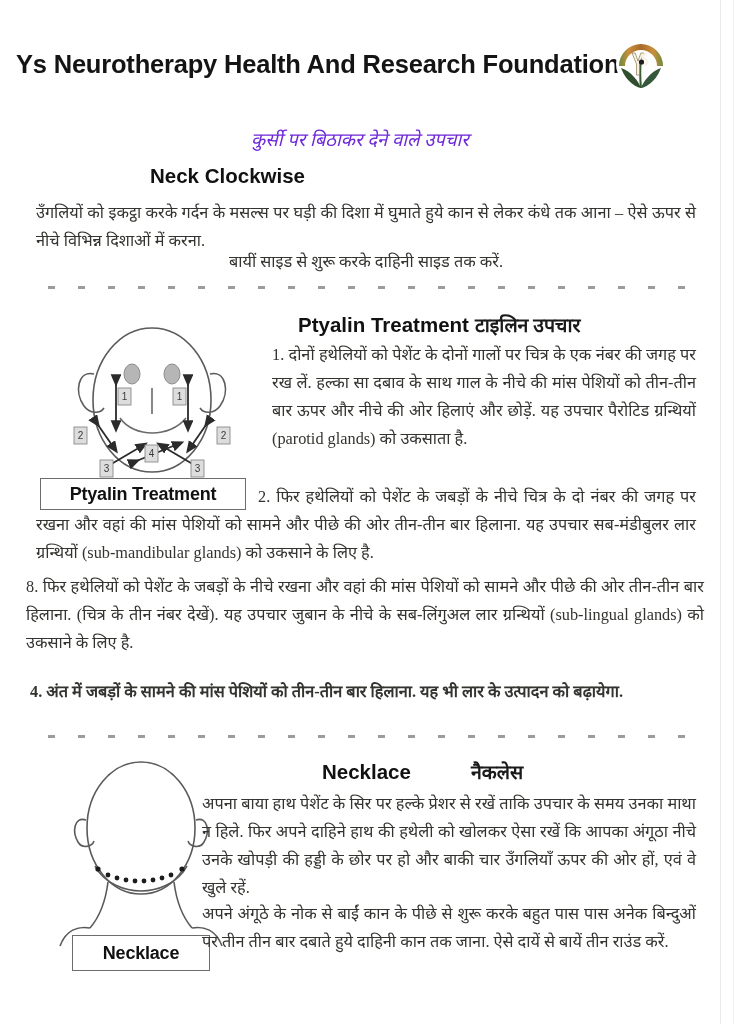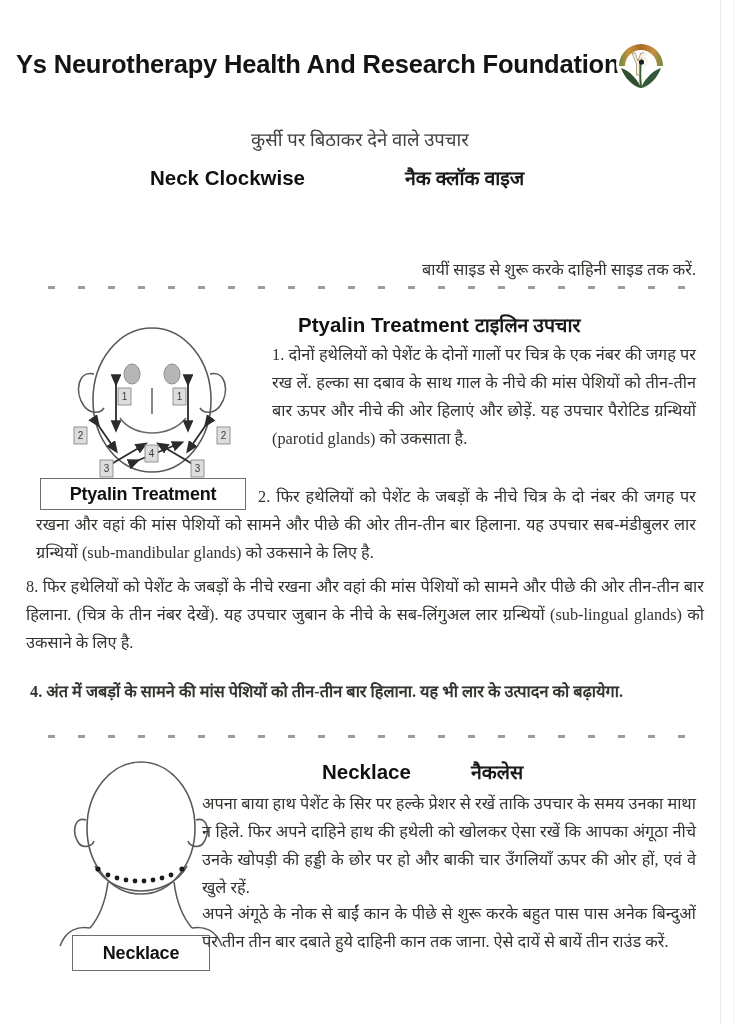--- a/index.html
+++ b/index.html
@@ -51,21 +51,22 @@
     width: 52px;
     height: 52px;
     margin-left: -4px;
     flex: none;
     position: relative;
   }
 
   
   .devanagari {
     font-family: "Liberation Serif", "DejaVu Serif", serif;
-    color: #404040;
+    color: #6d28d9;
+    font-style: italic;
   }
 
   .center-head-hi {
     position: absolute;
     left: 0; right: 34px;
     text-align: center;
     font-size: 18.5px;
     line-height: 1.15;
   }
 
@@ -90,21 +91,21 @@
 
   .body-para {
     position: absolute;
     font-family: "Liberation Serif", "DejaVu Serif", serif;
     font-size: 16.3px;
     line-height: 1.72;
     color: #33332f;
     text-align: justify;
     text-justify: inter-word;
   }
-  .body-para.nojust { text-align: right; margin-top: 8px; }
+  .body-para.nojust { text-align: center; }
 
   
   .divider {
     position: absolute;
     height: 3px;
     background-image: repeating-linear-gradient(
         to right,
         #8a8a8a 0px, #8a8a8a 7px,
         rgba(255,255,255,0) 7px, rgba(255,255,255,0) 30px);
     opacity: .85;
@@ -166,23 +167,23 @@
         <path d="M31 16 C27.5 16 27 20 30 21.5 C33 23 33 26.5 29.5 26.5" stroke="#f6f2e4" stroke-width="2.4" fill="none" stroke-linecap="round"></path>
         <circle cx="26.5" cy="24" r="2.6" fill="#1d1d1d"></circle>
       </svg>
     </div>
   </div>
 
   <div class="center-head-hi devanagari" style="top:130px;">कुर्सी पर बिठाकर देने वाले उपचार</div>
 
   <div class="section-head" style="left:150px; top:164px; width:540px;">
     <span class="en">Neck Clockwise</span>
-    <span class="hi" style="margin-left:100px;">नैक क्लॉक वाइज</span>
-  </div>
-
+  </div>
+
+  <div class="body-para" style="left:36px; top:199px; width:660px;">उँगलियों को इकट्ठा करके गर्दन के मसल्स पर घड़ी की दिशा में घुमाते हुये कान से लेकर कंधे तक आना – ऐसे ऊपर से नीचे विभिन्न दिशाओं में करना.</div>
 
   <div class="body-para nojust" style="left:36px; top:248px; width:660px;">बायीं साइड से शुरू करके दाहिनी साइड तक करें.</div>
 
   <div class="divider" style="left:48px; top:286px; width:648px;"></div>
 
   <div class="section-head" style="left:298px; top:311px; width:400px;">
     <span class="en">Ptyalin Treatment</span>
     <span class="hi" style="margin-left:6px;">टाइलिन उपचार</span>
   </div>
 

